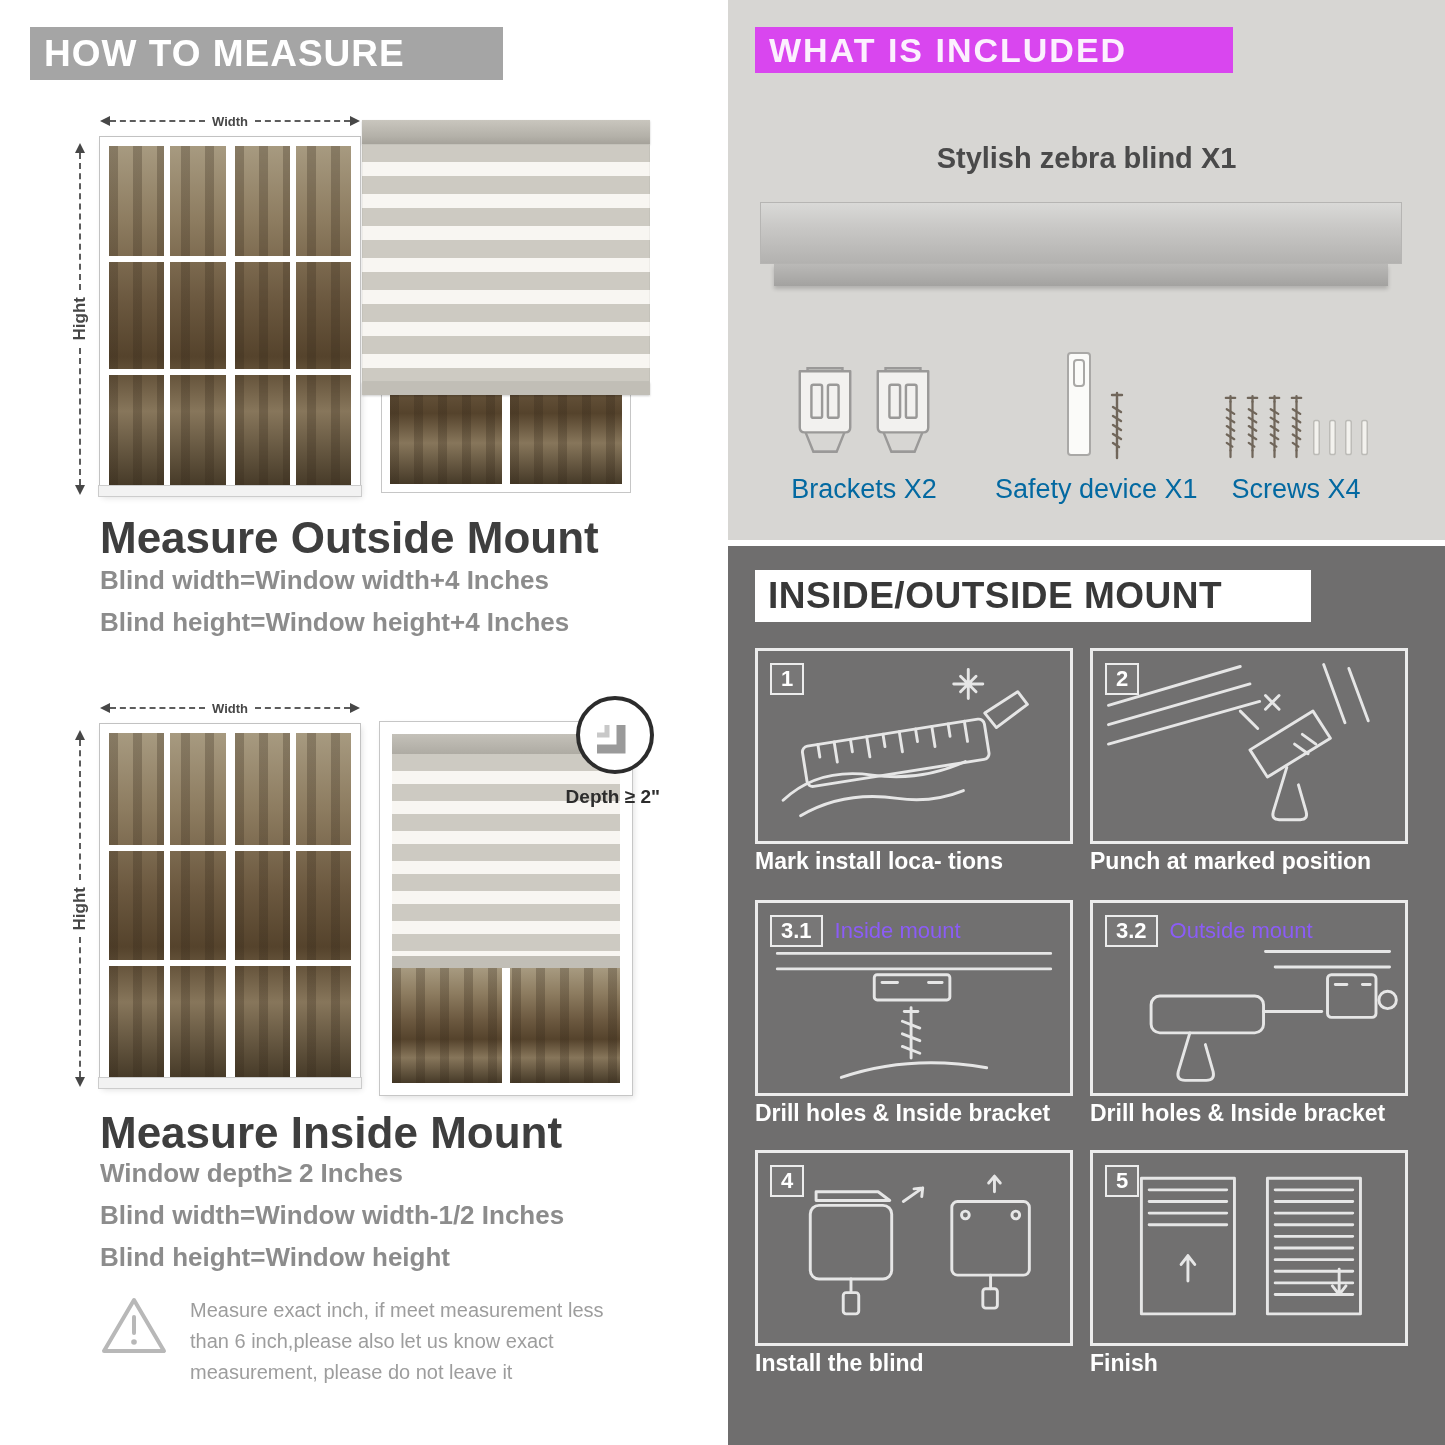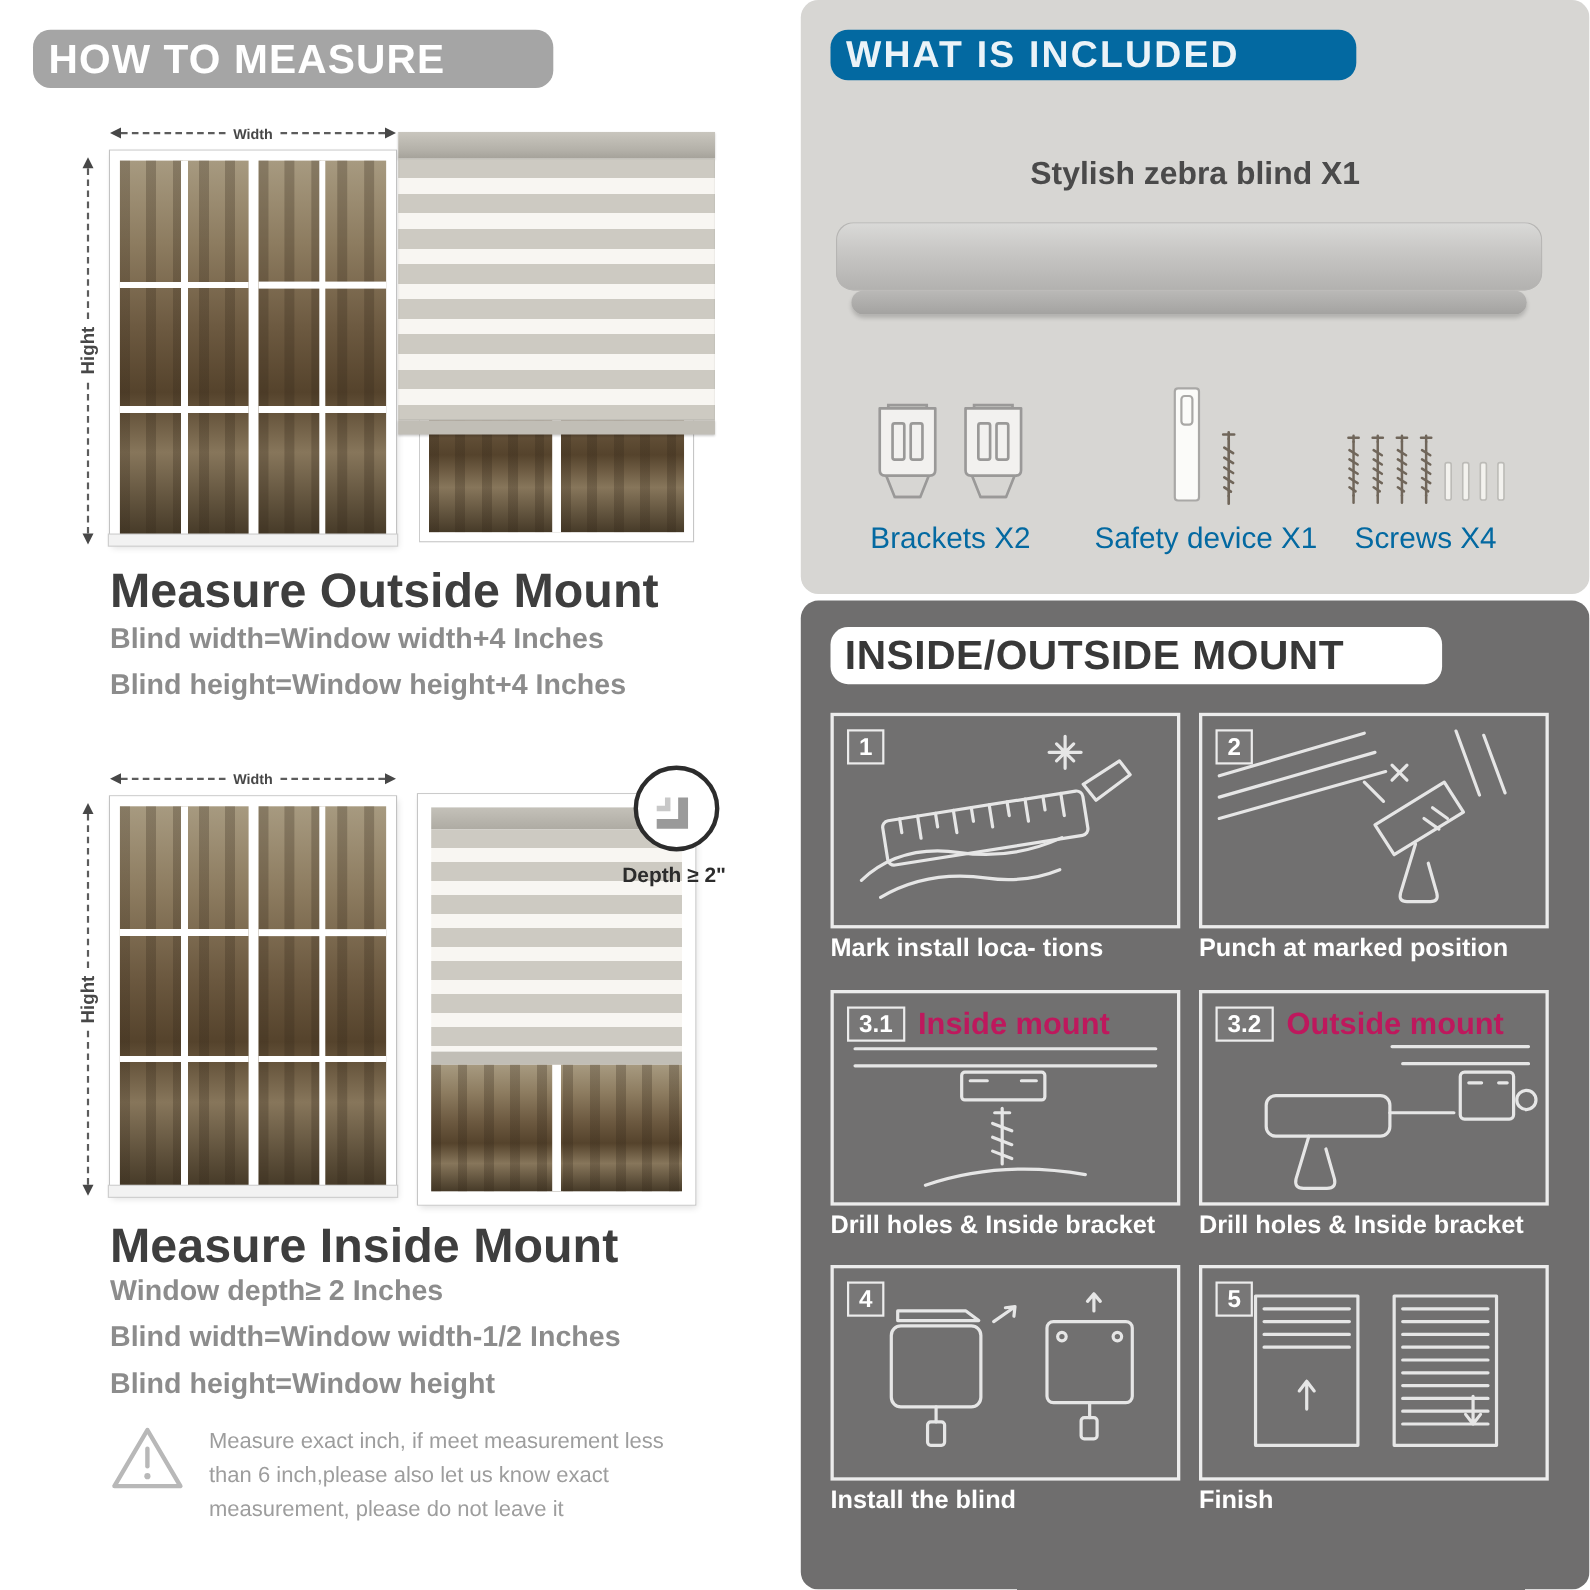--- a/index.html
+++ b/index.html
@@ -3,21 +3,21 @@
 <meta charset="utf-8">
 <style>
   * { margin:0; padding:0; box-sizing:border-box; }
   html,body { width:1445px; height:1445px; }
   body {
     font-family:"Liberation Sans", sans-serif;
     background:#ffffff;
     position:relative;
     overflow:hidden;
   }
-  .abs { position:absolute;border-radius:16px; }
+  .abs { position:absolute; }
 
   
   .banner-htm {
     left:30px; top:27px; width:473px; height:53px;
     background:#a5a5a5; color:#ffffff;
     font-size:37px; font-weight:bold; letter-spacing:1px;
     line-height:53px; padding-left:14px;
   }
 
   .fig { position:absolute; }
@@ -119,21 +119,21 @@
   .h-title { position:absolute; font-size:44px; font-weight:bold; color:#3e3e3e; }
   .m-line  { position:absolute; font-size:26px; font-weight:bold; color:#8c8c8c; }
 
   .warn-row { position:absolute; left:100px; top:1295px; width:545px; display:flex; gap:22px; align-items:flex-start; }
   .warn-text { font-size:20px; color:#9d9d9d; line-height:1.55; width:445px; }
 
   
   .right-top { left:728px; top:0; width:717px; height:540px; background:#d7d6d3; }
   .banner-wii {
     left:755px; top:27px; width:478px; height:46px;
-    background:#0369a1; color:rgba(255,255,255,.92);
+    background:#d946ef; color:rgba(255,255,255,.92);
     font-size:34px; font-weight:bold; letter-spacing:2px;
     line-height:46px; padding-left:14px;
   }
   .blind-label { left:728px; top:142px; width:717px; text-align:center; font-size:29px; font-weight:bold; color:#4a4a4a; }
   .headrail-big {
     left:760px; top:202px; width:642px; height:62px;
     background:linear-gradient(180deg, #dadad8 0%, #c9c8c6 40%, #b2b1af 100%);
     box-shadow:inset 0 0 0 1px #b6b5b3;
   }
   .headrail-lip {
@@ -158,21 +158,21 @@
   .panel {
     position:absolute; width:318px; height:196px;
     border:3px solid #ececec; background:rgba(255,255,255,.02);
   }
   .panel svg { position:absolute; inset:0; width:100%; height:100%; }
   .badge-row { position:absolute; left:12px; top:12px; display:flex; gap:12px; align-items:center; z-index:2; }
   .badge {
     border:2px solid #ececec; color:#ffffff; font-weight:bold; font-size:22px;
     padding:1px 9px; background:rgba(255,255,255,.05);
   }
-  .p-title { color:#be185d; font-weight:bold; font-size:28px; }
+  .p-title { color:#8b5cf6; font-weight:normal; font-size:22px; }
   .caption { position:absolute; color:#ffffff; font-weight:bold; font-size:23px; white-space:nowrap;text-align:right; }
 
   .p-r1 { top:648px; } .p-r2 { top:900px; } .p-r3 { top:1150px; }
   .p-c1 { left:755px; } .p-c2 { left:1090px; }
   .cap-r1 { top:848px; } .cap-r2 { top:1100px; } .cap-r3 { top:1350px; }
 
   .lineart { fill:none; stroke:#e6e6e6; stroke-width:3; stroke-linecap:round; stroke-linejoin:round; }
 </style>
 </head>
 <body>

